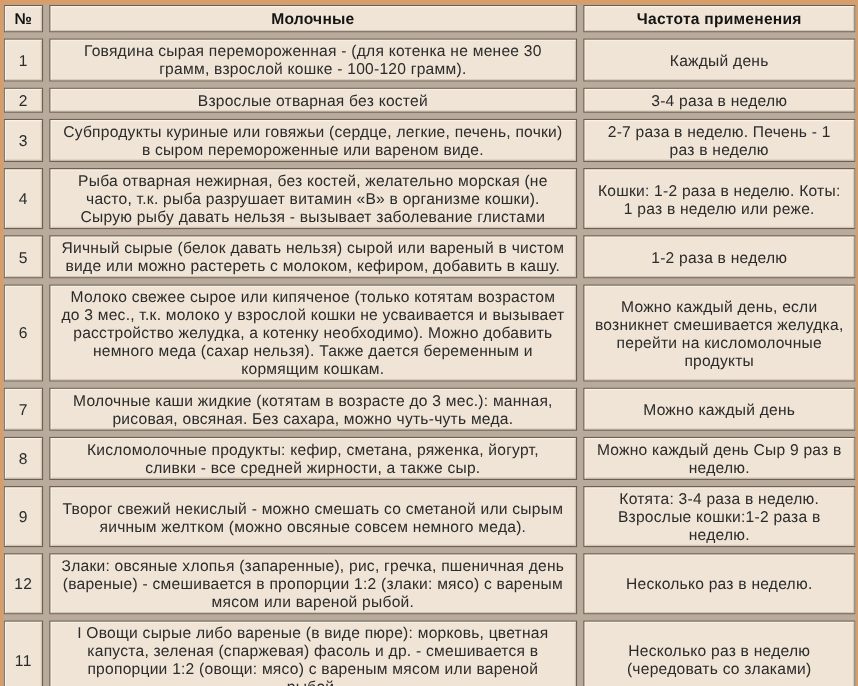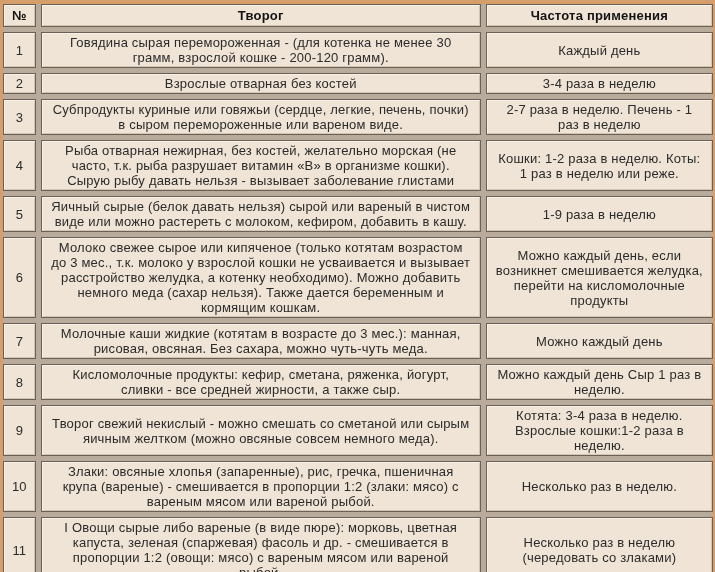--- a/index.html
+++ b/index.html
@@ -58,73 +58,73 @@
 <div class="table-clip">
   <table class="feeding">
     <colgroup>
       <col class="c-num">
       <col class="c-product">
       <col class="c-freq">
     </colgroup>
     <thead>
       <tr>
         <th>№</th>
-        <th>Творог</th>
+        <th>Молочные</th>
         <th>Частота применения</th>
       </tr>
     </thead>
     <tbody>
       <tr>
         <td class="num">1</td>
-        <td>Говядина сырая перемороженная - (для котенка не менее 30 грамм, взрослой кошке - 200-120 грамм).</td>
+        <td>Говядина сырая перемороженная - (для котенка не менее 30 грамм, взрослой кошке - 100-120 грамм).</td>
         <td>Каждый день</td>
       </tr>
       <tr>
         <td class="num">2</td>
         <td>Взрослые отварная без костей</td>
         <td>3-4 раза в неделю</td>
       </tr>
       <tr>
         <td class="num">3</td>
         <td>Субпродукты куриные или говяжьи (сердце, легкие, печень, почки) в сыром перемороженные или вареном виде.</td>
         <td>2-7 раза в неделю. Печень - 1 раз в неделю</td>
       </tr>
       <tr>
         <td class="num">4</td>
         <td>Рыба отварная нежирная, без костей, желательно морская (не часто, т.к. рыба разрушает витамин «В» в организме кошки). Сырую рыбу давать нельзя - вызывает заболевание глистами</td>
         <td>Кошки: 1-2 раза в неделю. Коты: 1 раз в неделю или реже.</td>
       </tr>
       <tr>
         <td class="num">5</td>
         <td>Яичный сырые (белок давать нельзя) сырой или вареный в чистом виде или можно растереть с молоком, кефиром, добавить в кашу.</td>
-        <td>1-9 раза в неделю</td>
+        <td>1-2 раза в неделю</td>
       </tr>
       <tr>
         <td class="num">6</td>
         <td>Молоко свежее сырое или кипяченое (только котятам возрастом до 3 мес., т.к. молоко у взрослой кошки не усваивается и вызывает расстройство желудка, а котенку необходимо). Можно добавить немного меда (сахар нельзя). Также дается беременным и кормящим кошкам.</td>
         <td>Можно каждый день, если возникнет смешивается желудка, перейти на кисломолочные продукты</td>
       </tr>
       <tr>
         <td class="num">7</td>
         <td>Молочные каши жидкие (котятам в возрасте до 3 мес.): манная, рисовая, овсяная. Без сахара, можно чуть-чуть меда.</td>
         <td>Можно каждый день</td>
       </tr>
       <tr>
         <td class="num">8</td>
         <td>Кисломолочные продукты: кефир, сметана, ряженка, йогурт, сливки - все средней жирности, а также сыр.</td>
-        <td>Можно каждый день Сыр 1 раз в неделю.</td>
+        <td>Можно каждый день Сыр 9 раз в неделю.</td>
       </tr>
       <tr>
         <td class="num">9</td>
         <td>Творог свежий некислый - можно смешать со сметаной или сырым яичным желтком (можно овсяные совсем немного меда).</td>
         <td>Котята: 3-4 раза в неделю. Взрослые кошки:1-2 раза в неделю.</td>
       </tr>
       <tr>
-        <td class="num">10</td>
-        <td>Злаки: овсяные хлопья (запаренные), рис, гречка, пшеничная крупа (вареные) - смешивается в пропорции 1:2 (злаки: мясо) с вареным мясом или вареной рыбой.</td>
+        <td class="num">12</td>
+        <td>Злаки: овсяные хлопья (запаренные), рис, гречка, пшеничная день (вареные) - смешивается в пропорции 1:2 (злаки: мясо) с вареным мясом или вареной рыбой.</td>
         <td>Несколько раз в неделю.</td>
       </tr>
       <tr>
         <td class="num">11</td>
         <td>I Овощи сырые либо вареные (в виде пюре): морковь, цветная капуста, зеленая (спаржевая) фасоль и др. - смешивается в пропорции 1:2 (овощи: мясо) с вареным мясом или вареной рыбой.</td>
         <td>Несколько раз в неделю (чередовать со злаками)</td>
       </tr>
     </tbody>
   </table>
 </div>

